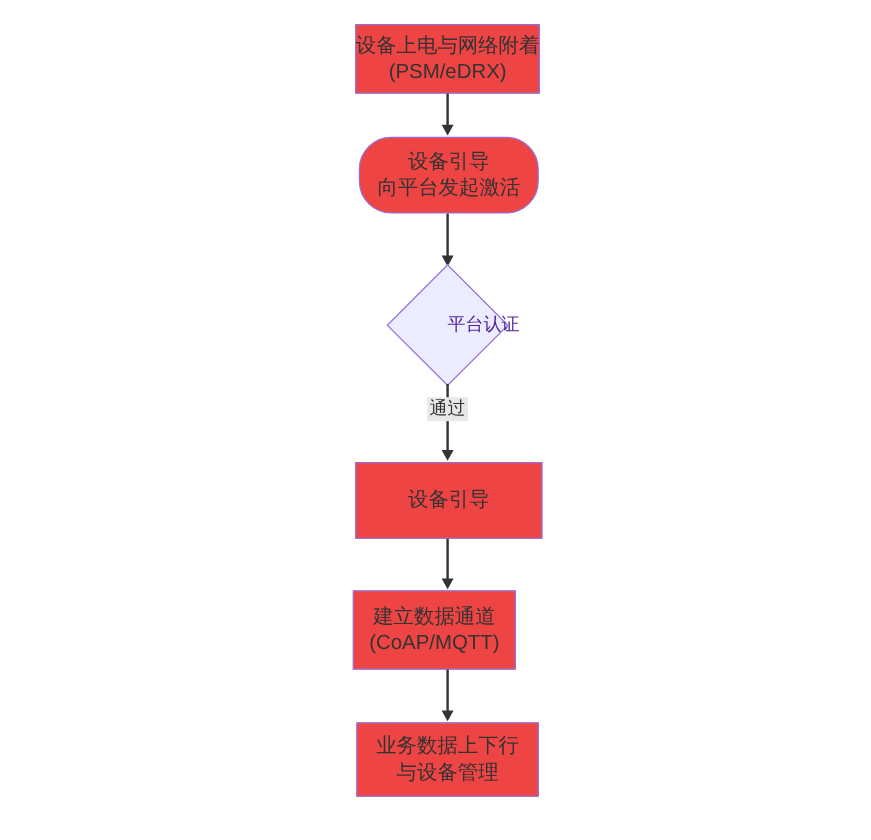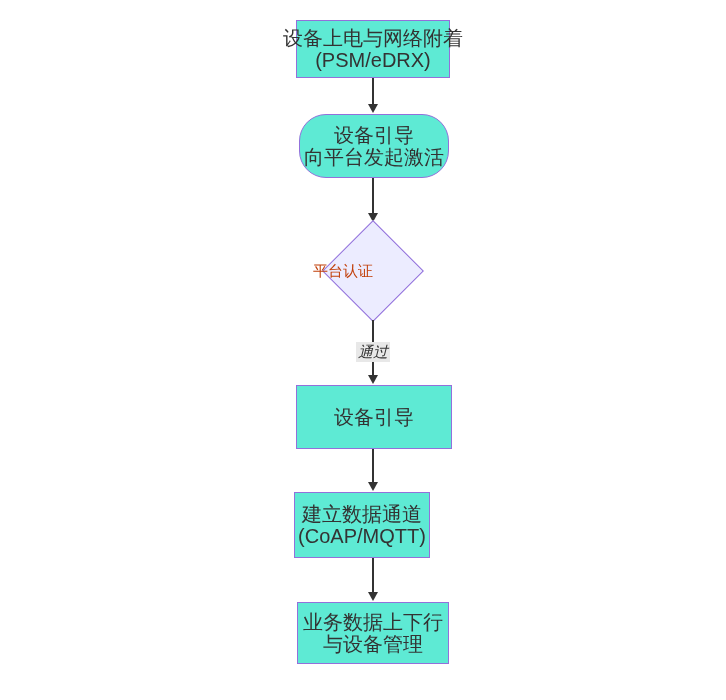--- a/index.html
+++ b/index.html
@@ -12,48 +12,48 @@
     width: 726px;
     height: 700px;
     background: #ffffff;
     font-family: "Liberation Sans", "DejaVu Sans", sans-serif;
     color: #333333;
     overflow: hidden;
   }
   .node {
     position: absolute;
     box-sizing: border-box;
-    background: #5eead4;
+    background: #ef4444;
     border: 1px solid #9370DB;
     display: flex;
     flex-direction: column;
     align-items: center;
     justify-content: center;
     text-align: center;
-    font-size: 20px;
+    font-size: 17px;
     line-height: 22px;
     color: #333333;
   }
   .node-line { display: block; white-space: nowrap; }
   .diamond-shape {
     position: absolute;
     box-sizing: border-box;
     width: 72px;
     height: 72px;
     background: #ECECFF;
     border: 1px solid #9370DB;
     transform: rotate(45deg);
   }
   .diamond-label {
     position: absolute;
     width: 120px;
-    text-align: left;
+    text-align: right;
     font-size: 15px;
     line-height: 22px;
-    color: #c2410c;
+    color: #4c1d95;
   }
   .edge-line {
     position: absolute;
     width: 1.5px;
     background: #333333;
   }
   .arrow-head {
     position: absolute;
     width: 0;
     height: 0;
@@ -90,21 +90,21 @@
     <span class="node-line">向平台发起激活</span>
   </div>
 
   <div class="edge-line" style="left:372px; top:178px; height:36px;"></div>
   <div class="arrow-head" style="left:368px; top:213px;"></div>
 
   <div class="diamond-shape" style="left:337px; top:235px;"></div>
   <div class="diamond-label" style="left:313px; top:260px;">平台认证</div>
 
   <div class="edge-line" style="left:372px; top:320px; height:56px;"></div>
-  <div class="edge-label" style="left:373px; top:342px;font-style:italic;">通过</div>
+  <div class="edge-label" style="left:373px; top:331px;">通过</div>
   <div class="arrow-head" style="left:368px; top:375px;"></div>
 
   <div class="node" style="left:296px; top:385px; width:156px; height:64px;">
     <span class="node-line">设备引导</span>
   </div>
 
   <div class="edge-line" style="left:372px; top:449px; height:34px;"></div>
   <div class="arrow-head" style="left:368px; top:482px;"></div>
 
   <div class="node" style="left:294px; top:492px; width:136px; height:66px;">

